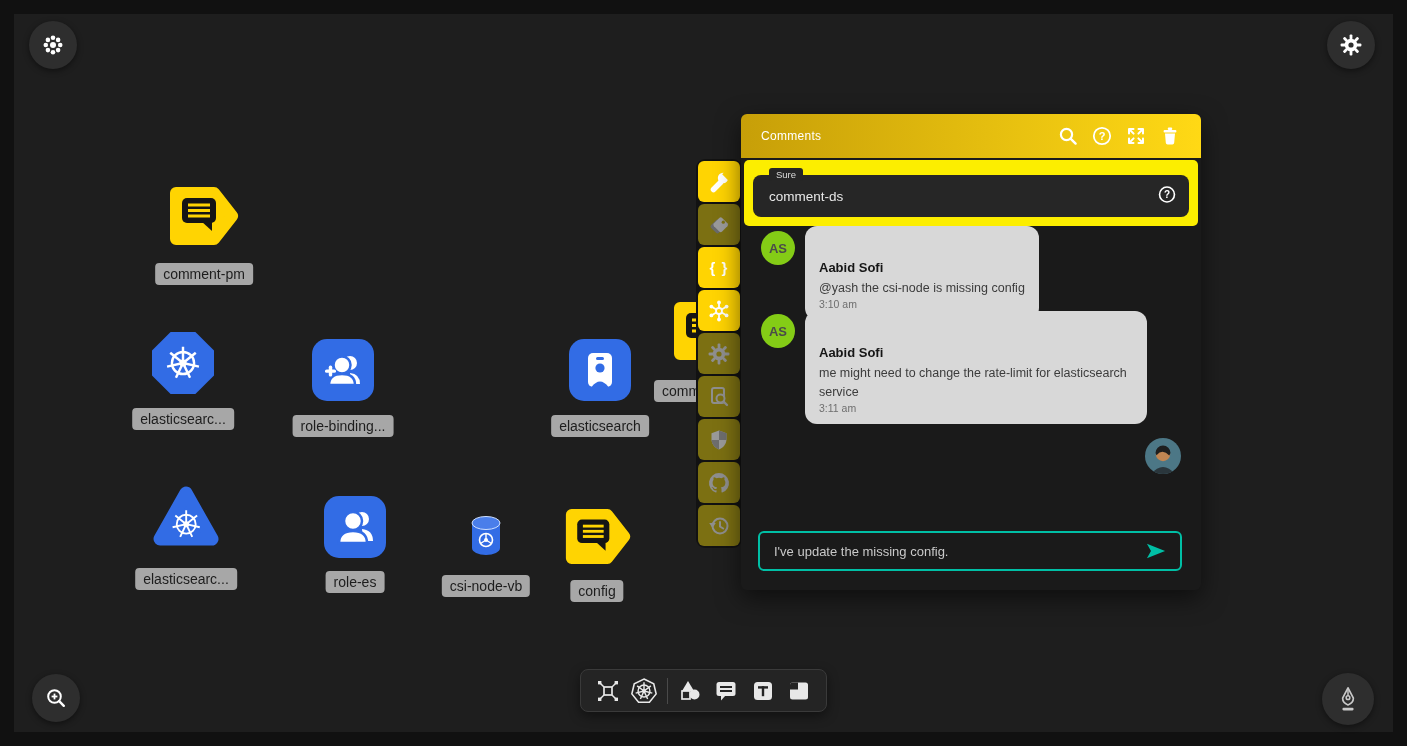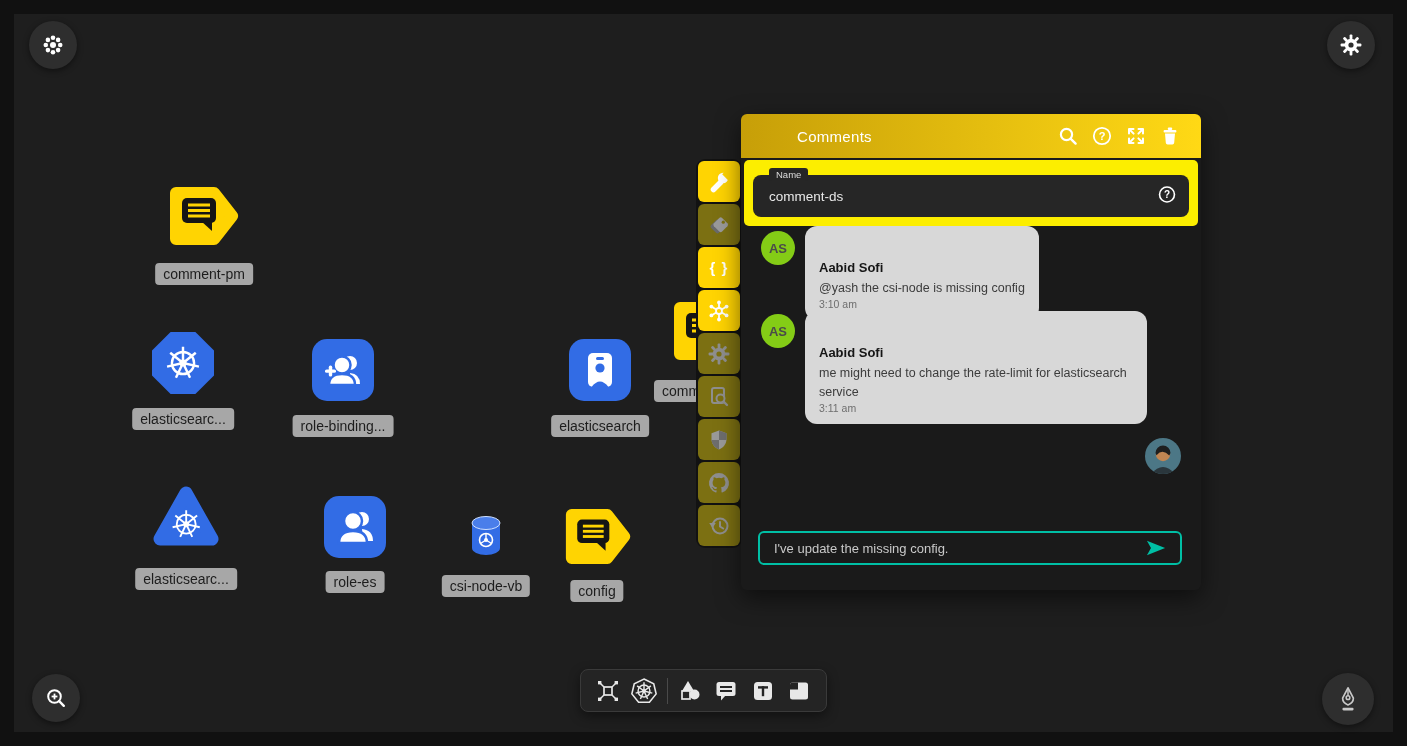--- a/index.html
+++ b/index.html
@@ -27,42 +27,42 @@
     padding:2px;display:flex;flex-direction:column;gap:2px;z-index:5;}
   .vtile{width:42px;height:41px;border-radius:6px;display:flex;align-items:center;justify-content:center;cursor:pointer;}
   .vtile.on{background:#FFD402;}
   .vtile.off{background:#7C7012;}
 
   
   .panel{position:absolute;left:741px;top:114px;width:460px;height:476px;background:#1A1A1A;
     border-radius:6px;box-shadow:0 8px 24px rgba(0,0,0,.55);z-index:10;}
   .panel-header{position:absolute;left:0;top:0;right:0;height:44px;border-radius:6px 6px 0 0;
     background:linear-gradient(90deg,#C79F08,#FFD915);display:flex;align-items:center;padding:0 14px 0 20px;}
-  .panel-title{color:#fff;font-size:15px;letter-spacing:.3px;flex:1;margin-left:36px;}
+  .panel-title{color:#fff;font-size:12px;letter-spacing:.3px;flex:1;}
   .hicon{width:34px;height:26px;display:flex;align-items:center;justify-content:center;cursor:pointer;}
   .name-wrap{position:absolute;left:3px;right:3px;top:46px;height:66px;background:#FCEE00;border-radius:5px;}
   .name-input{position:absolute;left:9px;right:9px;top:15px;height:42px;background:#262626;border-radius:8px;
     display:flex;align-items:center;padding:0 44px 0 16px;color:#E8E8E8;font-size:13.5px;cursor:text;}
   .name-label{position:absolute;left:16px;top:-7px;background:#262626;color:#DCDCDC;font-size:9.5px;
     padding:1px 7px;border-radius:3px;}
   .name-help{position:absolute;right:12px;top:50%;transform:translateY(-50%);}
 
   .avatar{position:absolute;width:34px;height:34px;border-radius:50%;background:#84cc16;color:#4A4A4A;
     display:flex;align-items:center;justify-content:center;font-size:13px;font-weight:bold;}
   .bubble{position:absolute;background:#D8D8D8;border-radius:12px;padding:10px 14px;color:#3C3C3C;}
   .bubble .author{font-size:13px;font-weight:bold;color:#161616;margin-bottom:4px;margin-top:24px;}
   .bubble .text{font-size:12.5px;line-height:1.5;color:#3C3C3C;}
   .bubble .time{font-size:10.5px;color:#6E6E6E;}
   .bubble.dark{background:#36434B;}
   .bubble.dark .author{color:#F3ECC3;}
   .bubble.dark .text{color:#EFE8C0;}
   .bubble.dark .time{color:#93A0A6;text-align:right;}
   .nowrap{white-space:nowrap;}
 
-  .msg-input{position:absolute;left:17px;top:417px;width:424px;height:34px;border:2px solid #00BFA5;
+  .msg-input{position:absolute;left:17px;top:417px;width:424px;height:40px;border:2px solid #00BFA5;
     border-radius:6px;display:flex;align-items:center;padding:0 12px 0 14px;color:#C9C9C9;font-size:13px;cursor:text;}
   .msg-input .val{flex:1;}
 
   
   .btoolbar{position:absolute;left:580px;top:669px;width:247px;height:43px;background:#242424;
     border:1px solid #3A3A3A;border-radius:8px;display:flex;align-items:center;justify-content:space-between;
     padding:0 13px;box-shadow:0 4px 12px rgba(0,0,0,.45);z-index:6;}
   .btool{width:28px;height:28px;display:flex;align-items:center;justify-content:center;cursor:pointer;}
   .bdivider{width:1px;height:26px;background:#4A4A4A;}
 
@@ -319,21 +319,21 @@
         <svg width="22" height="22" viewBox="0 0 22 22">
           <rect x="8.8" y="2.6" width="4.4" height="2.4" rx="1" fill="#fff"></rect>
           <rect x="4.6" y="5" width="12.8" height="2.4" rx="1" fill="#fff"></rect>
           <path d="M6 8.6 h10 l-0.8 9.2 a1.8 1.8 0 0 1 -1.8 1.6 h-4.8 a1.8 1.8 0 0 1 -1.8 -1.6 z" fill="#fff"></path>
         </svg>
       </span>
     </div>
 
     <div class="name-wrap">
       <div class="name-input">
-        <span class="name-label">Name</span>
+        <span class="name-label">Sure</span>
         <span>comment-ds</span>
         <span class="name-help">
           <svg width="20" height="20" viewBox="0 0 22 22">
             <circle cx="11" cy="11" r="8.2" fill="none" stroke="#fff" stroke-width="1.8"></circle>
             <text x="11" y="15" font-size="11" font-weight="bold" fill="#fff" text-anchor="middle" font-family="Liberation Sans, sans-serif">?</text>
           </svg>
         </span>
       </div>
     </div>
 

